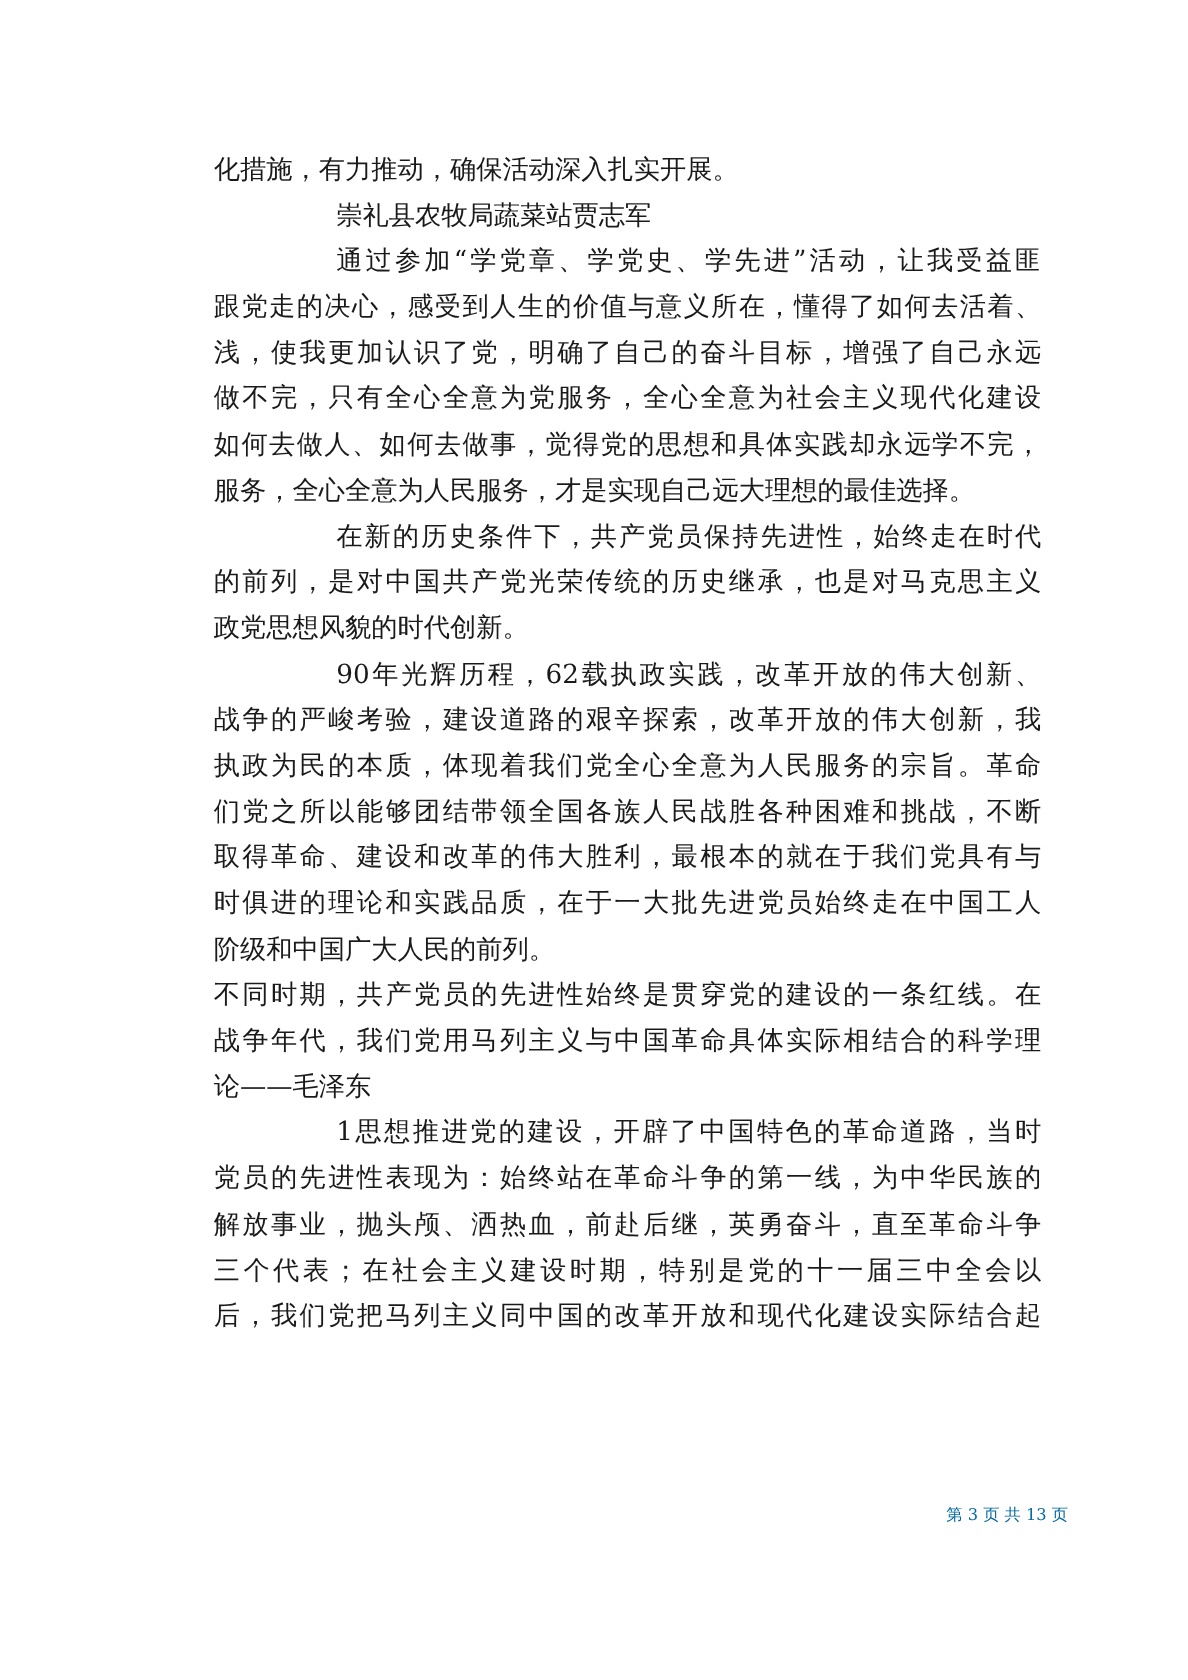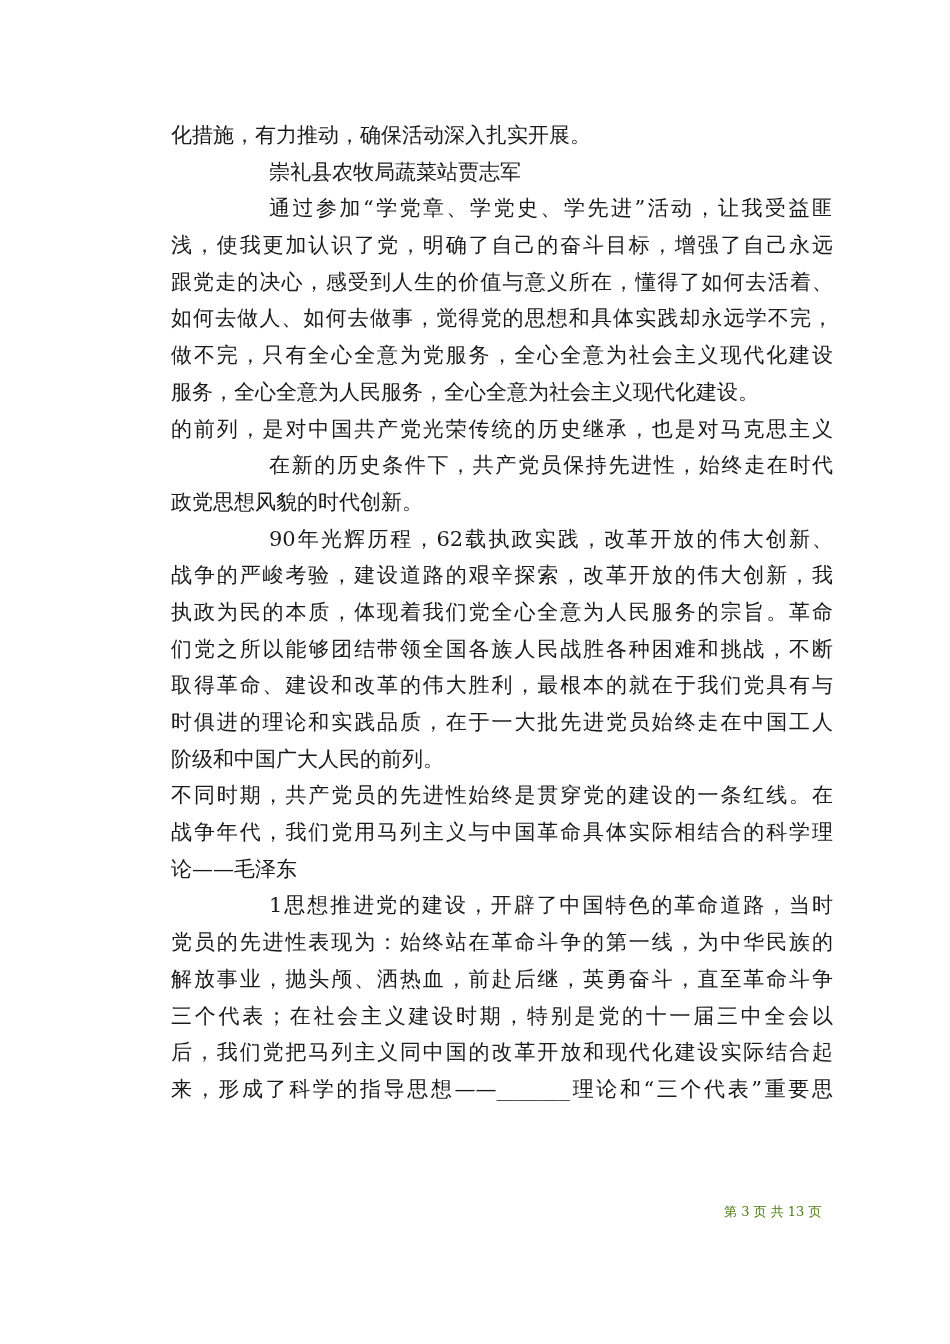--- a/index.html
+++ b/index.html
@@ -4,51 +4,50 @@
 <style>
   html, body { margin: 0; padding: 0; background: #ffffff; }
   body { width: 950px; height: 1344px; position: relative; overflow: hidden;
          font-family: "DejaVu Serif", "Liberation Serif", serif; color: #1a1a1a; }
   .page { position: absolute; left: 0; top: 0; width: 950px; height: 1156px; background: #fff; margin-left: 25px; }
   .body-text { position: absolute; left: 146px; top: 117px; width: 662px; }
   .line { height: 36.7px; line-height: 36.7px; font-size: 21px; white-space: nowrap;
           text-align: justify; text-align-last: justify; letter-spacing: 0; overflow: visible; }
   .line.last { text-align-last: left; }
   .line.indent { padding-left: 98px; }
-  .footer { position: absolute; left: 699px; top: 1203px; font-size: 13px; color: #4d7c0f;
+  .footer { position: absolute; left: 732px; top: 1203px; font-size: 13px; color: #0369a1;
             font-family: "DejaVu Serif", "Liberation Serif", serif; }
 </style>
 </head>
 <body>
 
 <div class="page">
   <div class="body-text" id="body-text">
     <div class="line last">化措施，有力推动，确保活动深入扎实开展。</div>
     <div class="line indent last">崇礼县农牧局蔬菜站贾志军</div>
     <div class="line indent">通过参加“学党章、学党史、学先进”活动，让我受益匪</div>
+    <div class="line">跟党走的决心，感受到人生的价值与意义所在，懂得了如何去活着、</div>
     <div class="line">浅，使我更加认识了党，明确了自己的奋斗目标，增强了自己永远</div>
-    <div class="line">跟党走的决心，感受到人生的价值与意义所在，懂得了如何去活着、</div>
+    <div class="line">做不完，只有全心全意为党服务，全心全意为社会主义现代化建设</div>
     <div class="line">如何去做人、如何去做事，觉得党的思想和具体实践却永远学不完，</div>
-    <div class="line">做不完，只有全心全意为党服务，全心全意为社会主义现代化建设</div>
-    <div class="line last">服务，全心全意为人民服务，全心全意为社会主义现代化建设。</div>
+    <div class="line last">服务，全心全意为人民服务，才是实现自己远大理想的最佳选择。</div>
+    <div class="line indent">在新的历史条件下，共产党员保持先进性，始终走在时代</div>
     <div class="line">的前列，是对中国共产党光荣传统的历史继承，也是对马克思主义</div>
-    <div class="line indent">在新的历史条件下，共产党员保持先进性，始终走在时代</div>
     <div class="line last">政党思想风貌的时代创新。</div>
     <div class="line indent">90年光辉历程，62载执政实践，改革开放的伟大创新、</div>
     <div class="line">战争的严峻考验，建设道路的艰辛探索，改革开放的伟大创新，我</div>
     <div class="line">执政为民的本质，体现着我们党全心全意为人民服务的宗旨。革命</div>
     <div class="line">们党之所以能够团结带领全国各族人民战胜各种困难和挑战，不断</div>
     <div class="line">取得革命、建设和改革的伟大胜利，最根本的就在于我们党具有与</div>
     <div class="line">时俱进的理论和实践品质，在于一大批先进党员始终走在中国工人</div>
     <div class="line last">阶级和中国广大人民的前列。</div>
     <div class="line">不同时期，共产党员的先进性始终是贯穿党的建设的一条红线。在</div>
     <div class="line">战争年代，我们党用马列主义与中国革命具体实际相结合的科学理</div>
     <div class="line last">论——毛泽东</div>
     <div class="line indent">1思想推进党的建设，开辟了中国特色的革命道路，当时</div>
     <div class="line">党员的先进性表现为：始终站在革命斗争的第一线，为中华民族的</div>
     <div class="line">解放事业，抛头颅、洒热血，前赴后继，英勇奋斗，直至革命斗争</div>
     <div class="line">三个代表；在社会主义建设时期，特别是党的十一届三中全会以</div>
     <div class="line">后，我们党把马列主义同中国的改革开放和现代化建设实际结合起</div>
-    <div class="line">来，形成了科学的指导思想——_______理论和“三个代表”重要思</div>
   </div>
 
   <div class="footer">第 3 页 共 13 页</div>
 </div>
 
 </body></html>

